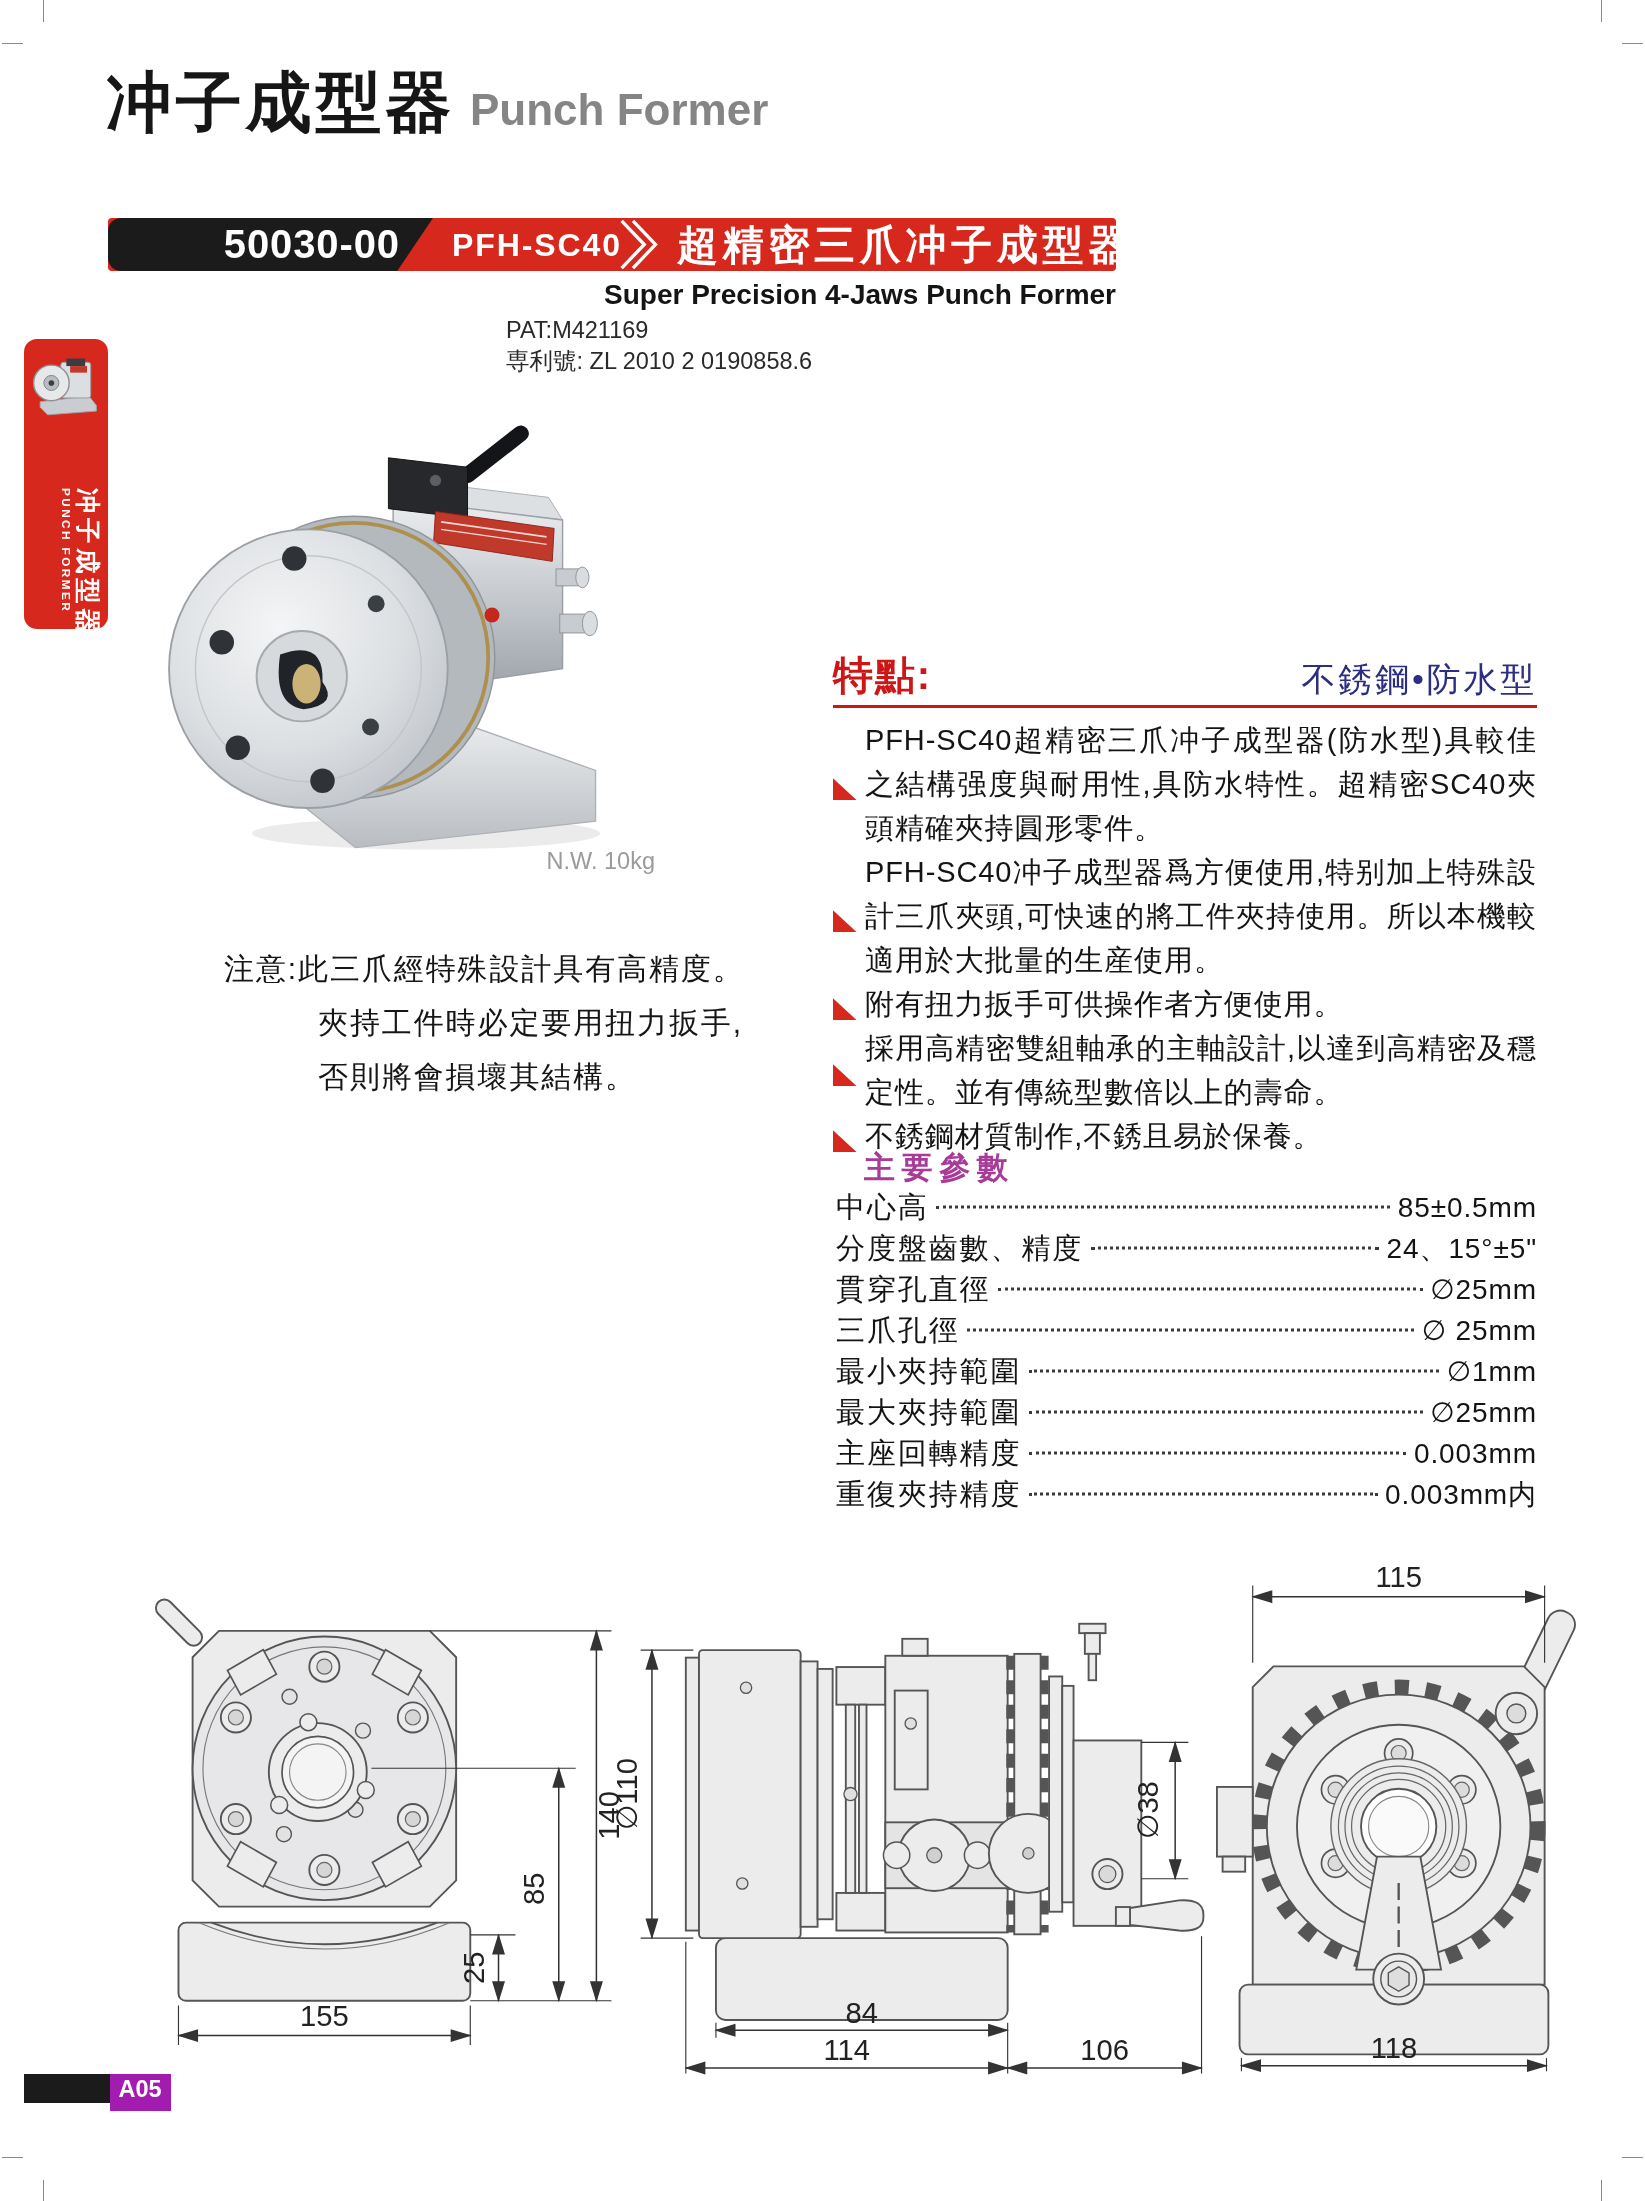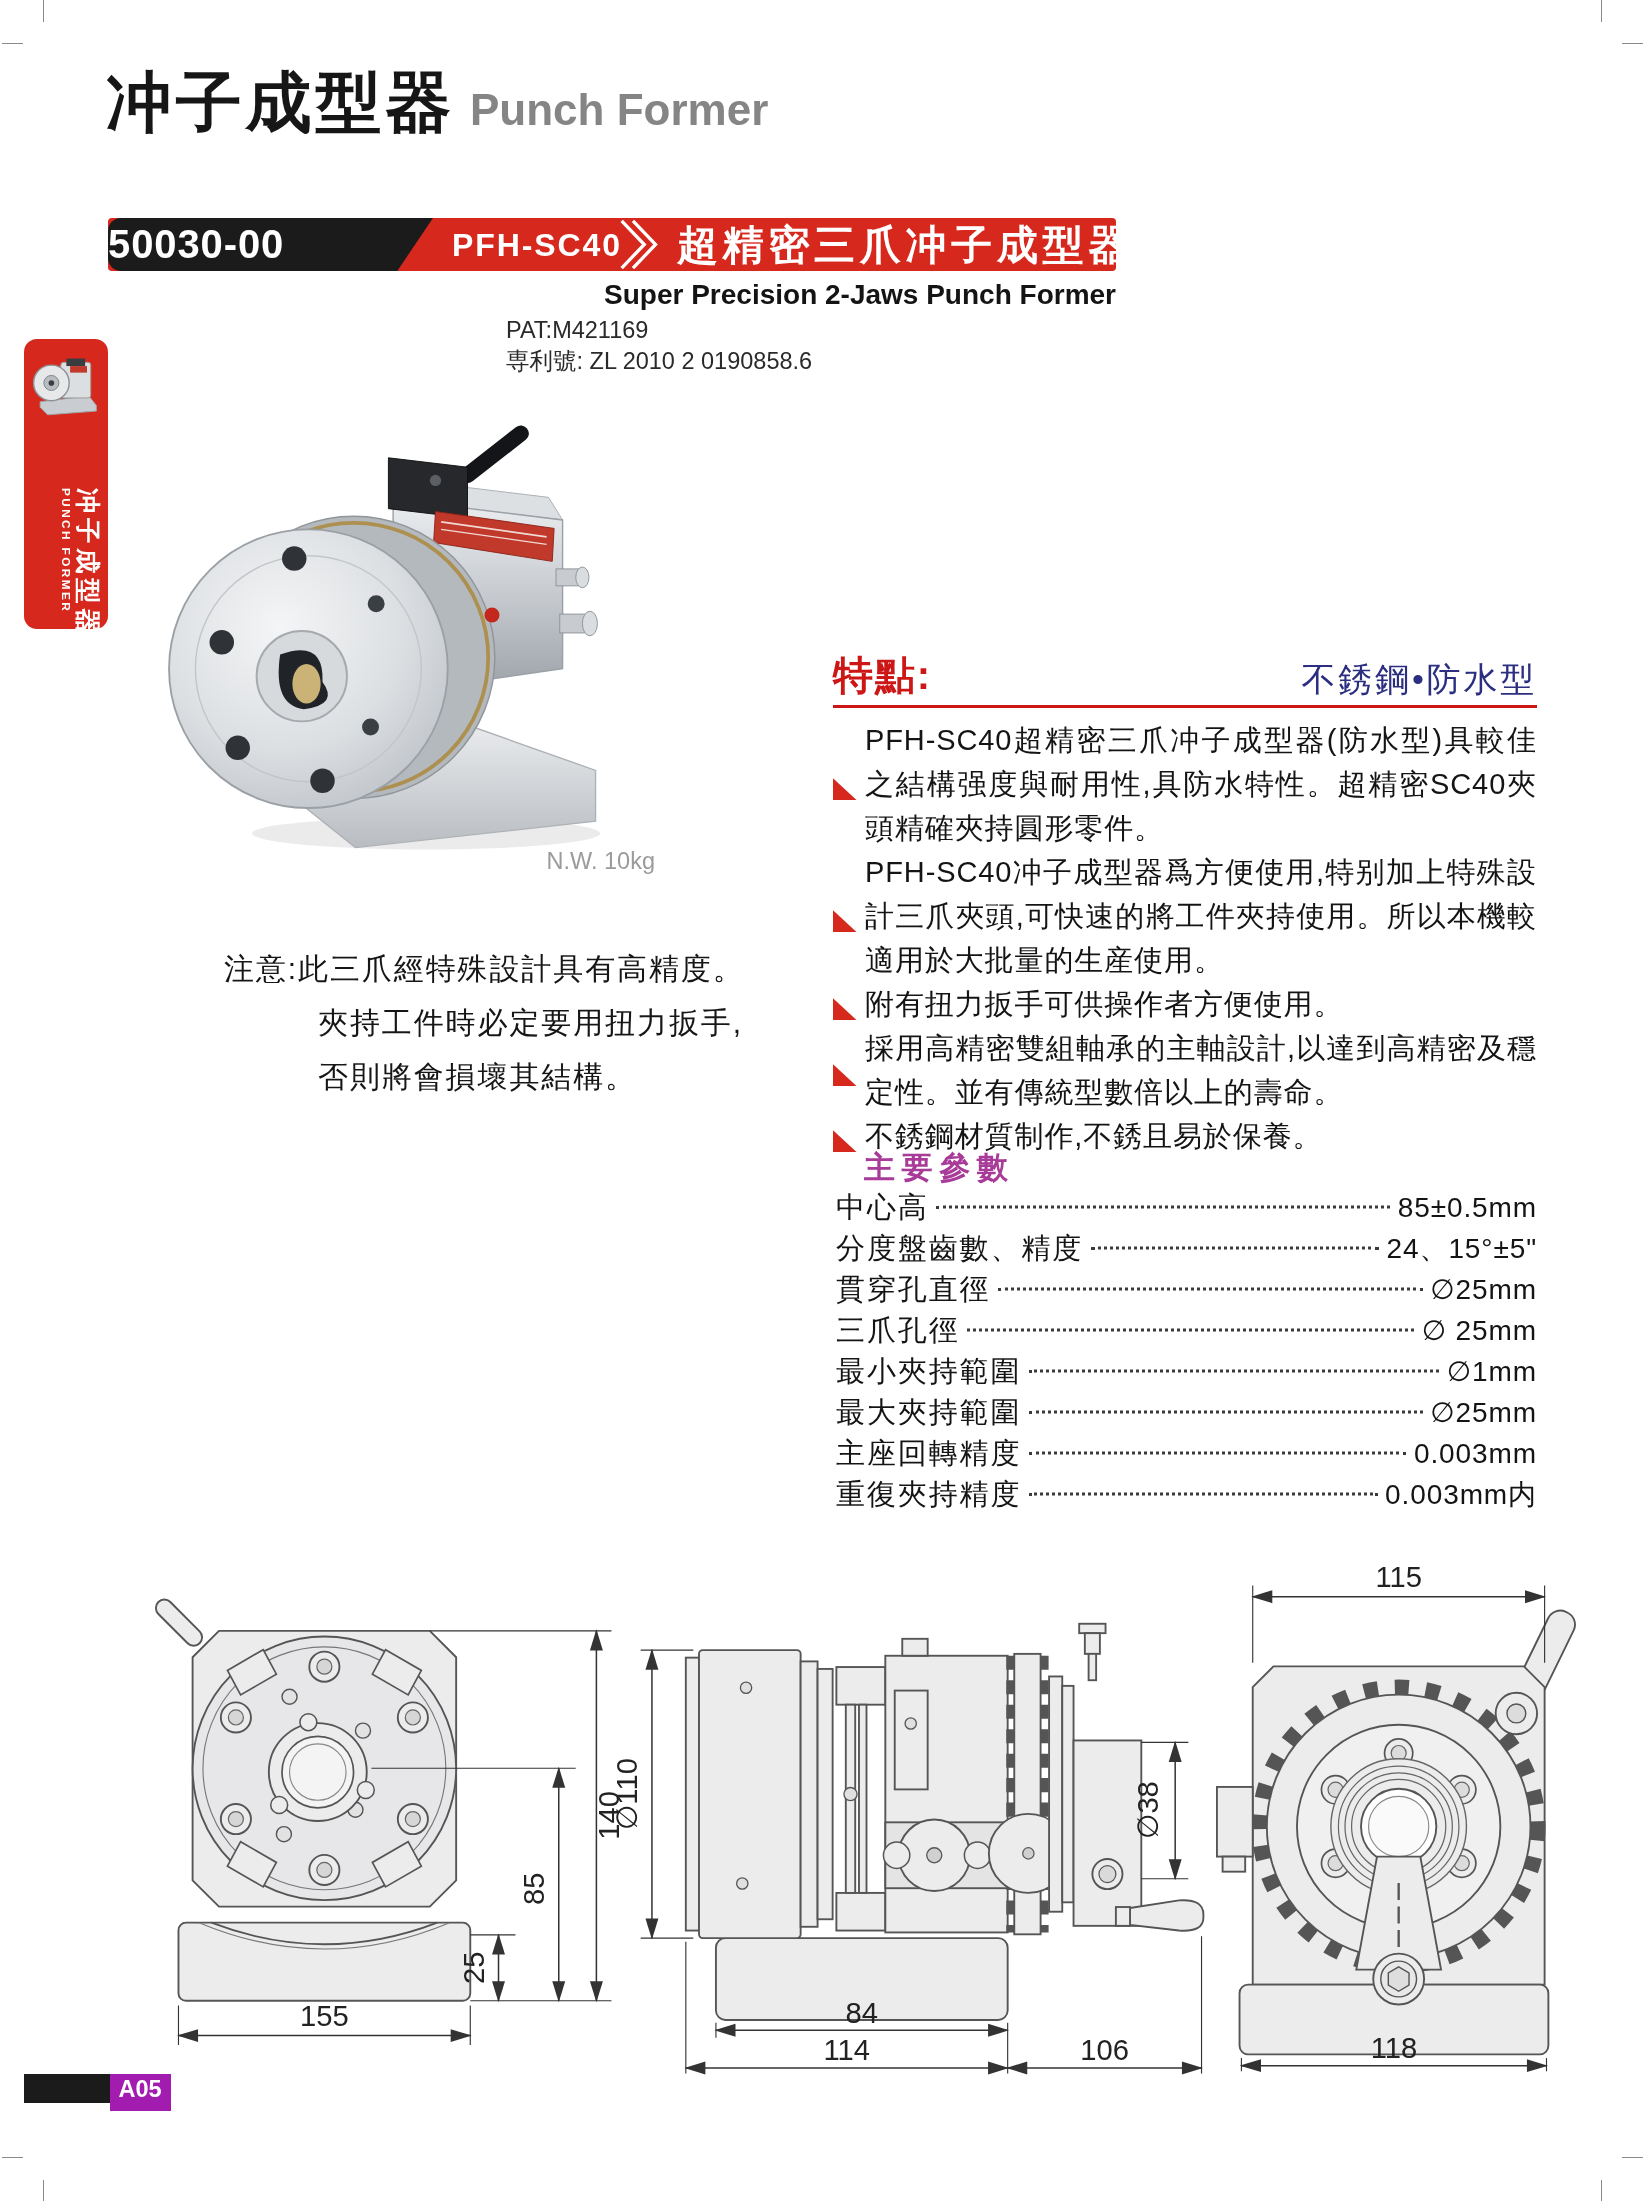--- a/index.html
+++ b/index.html
@@ -11,21 +11,21 @@
   
   .title-row{position:absolute;left:106px;top:58px;display:flex;align-items:baseline;}
   .title-zh{font-size:66px;font-weight:bold;letter-spacing:3.8px;color:#161616;}
   .title-en{font-size:44px;font-weight:bold;color:#858585;margin-left:15px;}
 
   
   .banner{position:absolute;left:108px;top:218px;width:1008px;height:53px;background:#d7281d;border-radius:3.8px;}
   .pill-wrap{position:absolute;left:0;top:0;width:325px;height:53px;border-radius:13px 0 0 13px;overflow:hidden;}
   .pill{position:absolute;left:0;top:0;width:325px;height:53px;background:#1b1b1b;
         clip-path:polygon(0 0,100% 0,89% 100%,0 100%);}
-  .pill-text{position:absolute;left:0;top:0;width:292px;height:53px;line-height:53px;text-align:left;
+  .pill-text{position:absolute;left:0;top:0;width:292px;height:53px;line-height:53px;text-align:right;
         color:#fff;font-size:40px;font-weight:bold;letter-spacing:0.9px;}
   .model-name{position:absolute;left:344px;top:0;height:53px;line-height:55px;color:#fff;
         font-size:32px;font-weight:bold;letter-spacing:1.9px;}
   .chev{position:absolute;left:508px;top:0;}
   .product-zh{position:absolute;left:569px;top:0;height:53px;line-height:54px;color:#fff;
         font-size:41px;font-weight:bold;letter-spacing:4.7px;white-space:nowrap;}
   .subtitle-en{position:absolute;left:551px;top:279px;width:565px;text-align:right;
         font-size:28px;font-weight:bold;color:#141414;}
 
   
@@ -99,21 +99,21 @@
       <div class="pill"></div>
       <div class="pill-text">50030-00</div>
     </div>
     <div class="model-name">PFH-SC40</div>
     <svg class="chev" width="49" height="53" viewBox="0 0 52 56">
       <polyline points="6,3 30,28 6,53" fill="none" stroke="#ffffff" stroke-width="3.5"></polyline>
       <polyline points="18,3 42,28 18,53" fill="none" stroke="#ffffff" stroke-width="3.5"></polyline>
     </svg>
     <div class="product-zh">超精密三爪冲子成型器</div>
   </div>
-  <div class="subtitle-en">Super Precision 2-Jaws Punch Former</div>
+  <div class="subtitle-en">Super Precision 4-Jaws Punch Former</div>
 
   <div class="pat">
     <div>PAT:M421169</div>
     <div>専利號: ZL 2010 2 0190858.6</div>
   </div>
 
   <div class="side-tab">
     <svg width="75" height="70" viewBox="0 0 80 74" style="position:absolute;left:3.8px;top:7.5px;">
       <polygon points="14,58 66,52 74,62 74,68 22,72 14,64" fill="#c9ccd0" stroke="#9aa" stroke-width="1"></polygon>
       <rect x="36" y="16" width="32" height="38" rx="3" fill="#dcdfe2" stroke="#999" stroke-width="1"></rect>

